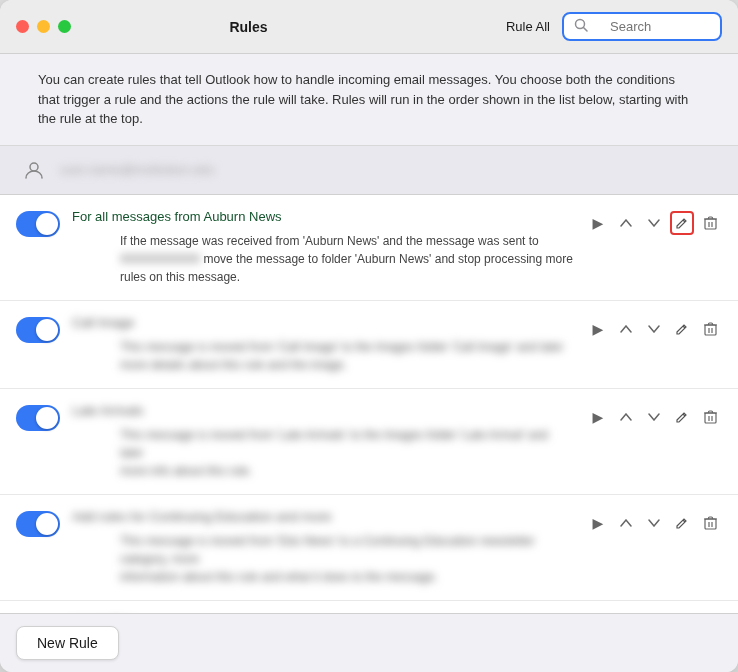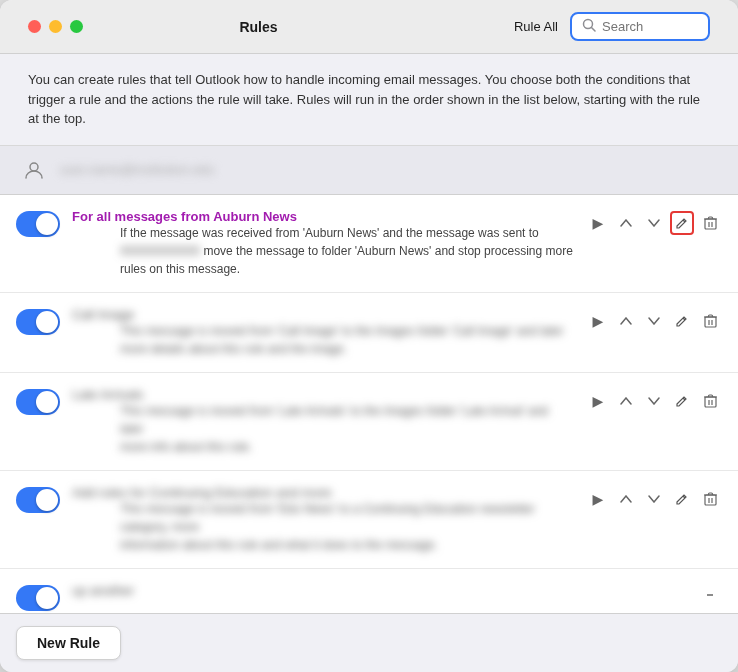--- a/index.html
+++ b/index.html
@@ -22,21 +22,21 @@
       display: flex;
       flex-direction: column;
       overflow: hidden;
       position: relative;
     }
 
     
     .titlebar {
       display: flex;
       align-items: center;
-      padding: 12px 28px;
+      padding: 12px 16px;
       background: #ececec;
       border-bottom: 1px solid #d0d0d0;
       min-height: 48px;
       flex-shrink: 0;
     }
 
     .window-controls {
       display: flex;
       gap: 8px;
       align-items: center;
@@ -79,22 +79,22 @@
       white-space: nowrap;
     }
 
     .search-box {
       display: flex;
       align-items: center;
       border: 2px solid #3478f6;
       border-radius: 8px;
       padding: 4px 10px;
       background: white;
-      gap: 6px;
-      width: 140px;
+      gap: 22px;
+      width: 160px;
     }
 
     .search-icon-svg {
       color: #8e8e93;
       font-size: 13px;
     }
 
     .search-input {
       border: none;
       outline: none;
@@ -107,21 +107,21 @@
     
     .content {
       flex: 1;
       display: flex;
       flex-direction: column;
       overflow: hidden;
       padding: 0;
     }
 
     .description-bar {
-      padding: 16px 28px;
+      padding: 16px 38px;
       background: #f0f0f5;
       font-size: 13px;
       color: #333;
       line-height: 1.5;
       border-bottom: 1px solid #d8d8d8;
       flex-shrink: 0;
     }
 
     .account-row {
       display: flex;
@@ -202,23 +202,23 @@
       left: 20px;
       box-shadow: 0 1px 3px rgba(0,0,0,0.3);
     }
 
     .rule-text-block {
       flex: 1;
     }
 
     .rule-title {
       font-size: 13px;
-      font-weight: 700;
-      color: #a21caf;
-      margin-bottom: 0;
+      font-weight: 400;
+      color: #14532d;
+      margin-bottom: 8px;
     }
 
     .rule-title.blurred {
       filter: blur(4px);
       color: #555;
       font-weight: normal;
     }
 
     .rule-description {
       font-size: 12px;
@@ -272,21 +272,21 @@
       border-top: 1px solid #d0d0d0;
       flex-shrink: 0;
     }
 
     .new-rule-btn {
       background: white;
       border: 1px solid #d0d0d0;
       border-radius: 8px;
       padding: 8px 20px;
       font-size: 14px;
-      font-weight: 700;
+      font-weight: 400;
       color: #1a1a1a;
       cursor: pointer;
       box-shadow: 0 1px 3px rgba(0,0,0,0.1);
     }
   </style>
 </head>
 <body>
 
 <div class="window">
 

